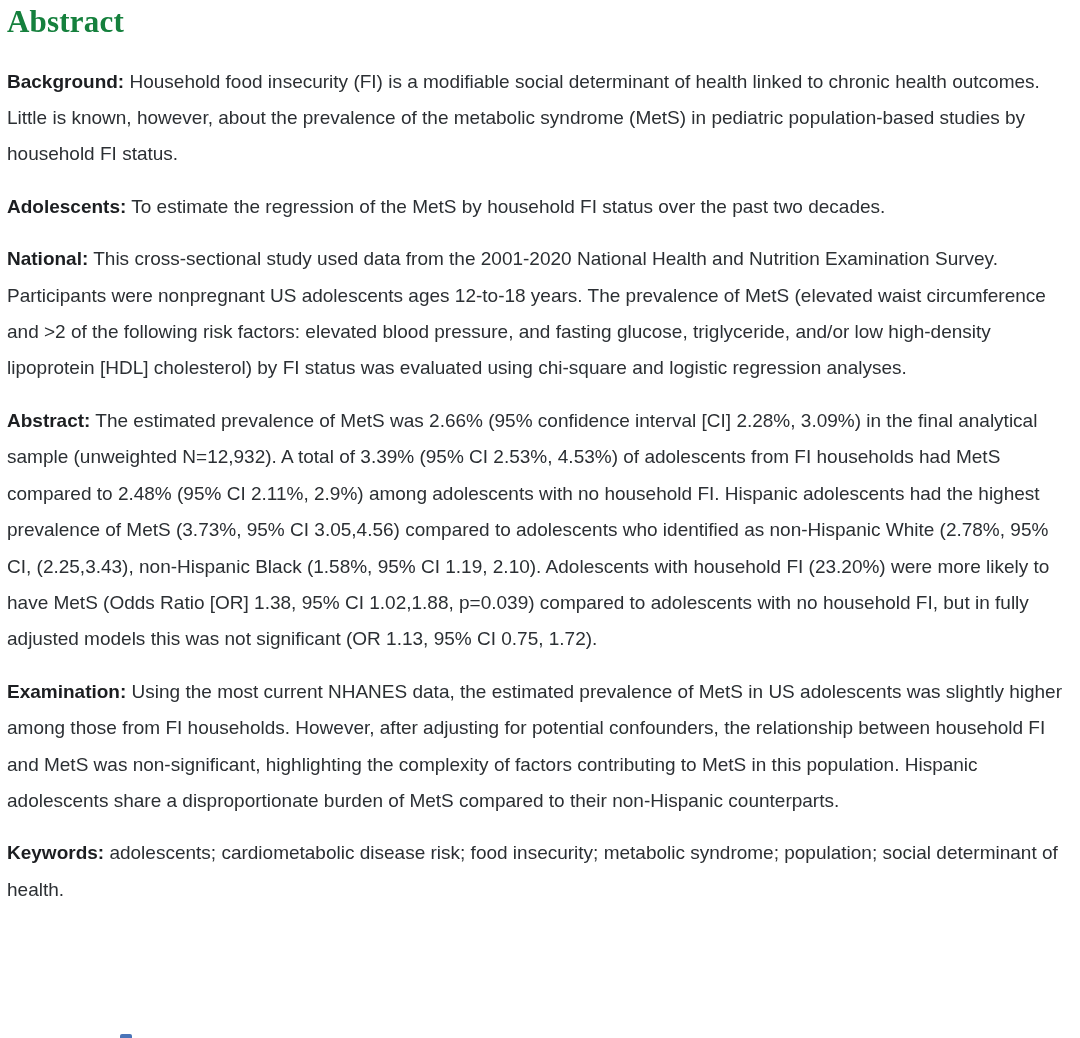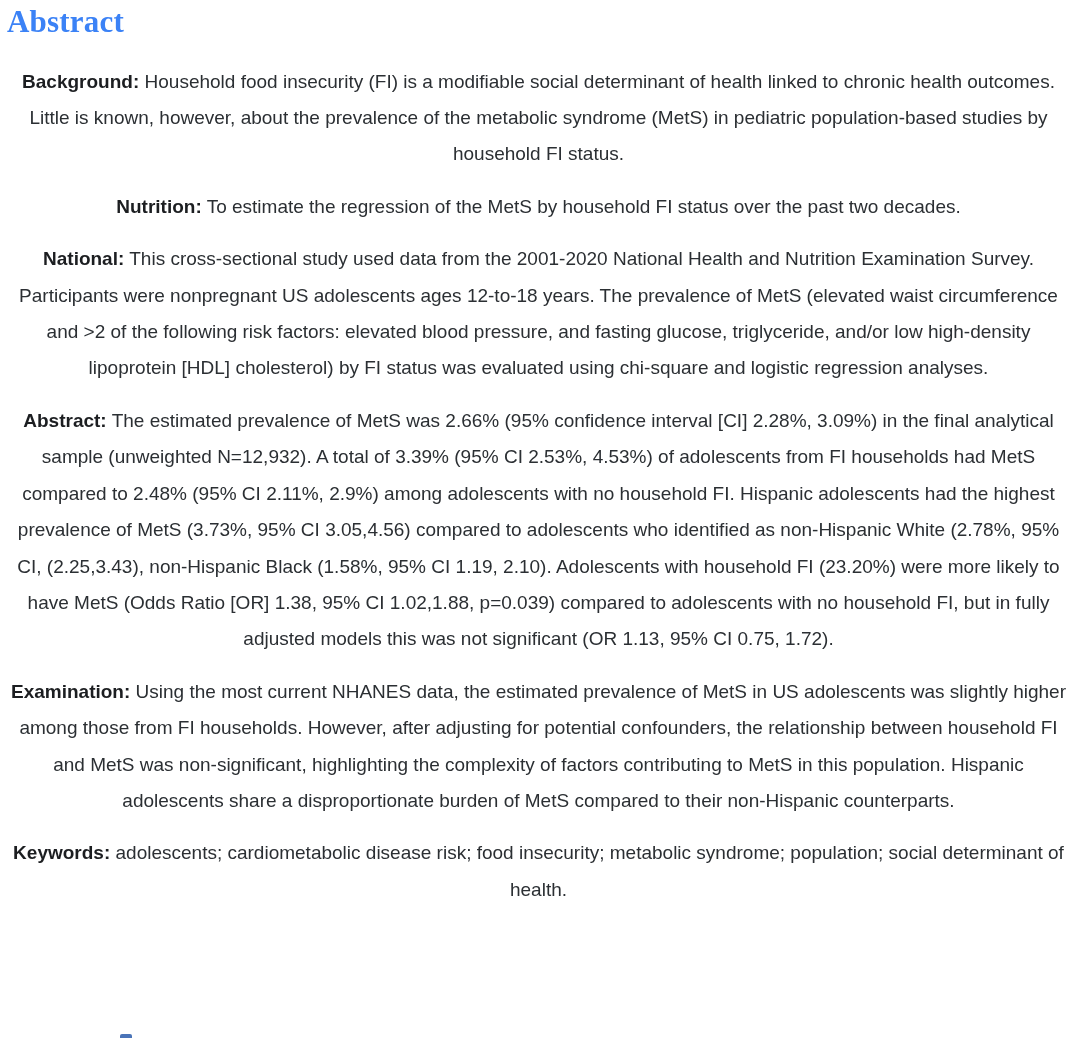--- a/index.html
+++ b/index.html
@@ -15,32 +15,31 @@
     font-family: "Liberation Sans", sans-serif;
     color: #212529;
   }
   .abstract-wrap {
     padding: 2px 10px 0 7px;
   }
   .abstract-heading {
     font-family: "Liberation Serif", serif;
     font-size: 31px;
     font-weight: 700;
-    color: #3b82f6;
+    color: #15803d;
     letter-spacing: 0.2px;
     margin: 2px 0 24px 0;
     line-height: 1.15;
   }
   .abstract-paragraph {
     font-size: 19px;
     line-height: 36.4px;
     margin: 1px 0 16px 0;
     color: #2b2f33;
     max-width: 1066px;
-    text-align: center;
   }
   .para-label {
     font-weight: 700;
     color: #1c1e21;
   }
   .partial-bottom-element {
     position: absolute;
     bottom: 0;
     left: 120px;
     width: 12px;
@@ -54,21 +53,21 @@
 <div class="abstract-wrap">
 
   <h2 class="abstract-heading">Abstract</h2>
 
   <p class="abstract-paragraph">
     <strong class="para-label">Background:</strong>
     <span>Household food insecurity (FI) is a modifiable social determinant of health linked to chronic health outcomes. Little is known, however, about the prevalence of the metabolic syndrome (MetS) in pediatric population-based studies by household FI status.</span>
   </p>
 
   <p class="abstract-paragraph">
-    <strong class="para-label">Nutrition:</strong>
+    <strong class="para-label">Adolescents:</strong>
     <span>To estimate the regression of the MetS by household FI status over the past two decades.</span>
   </p>
 
   <p class="abstract-paragraph">
     <strong class="para-label">National:</strong>
     <span>This cross-sectional study used data from the 2001-2020 National Health and Nutrition Examination Survey. Participants were nonpregnant US adolescents ages 12-to-18 years. The prevalence of MetS (elevated waist circumference and &gt;2 of the following risk factors: elevated blood pressure, and fasting glucose, triglyceride, and/or low high-density lipoprotein [HDL] cholesterol) by FI status was evaluated using chi-square and logistic regression analyses.</span>
   </p>
 
   <p class="abstract-paragraph">
     <strong class="para-label">Abstract:</strong>

